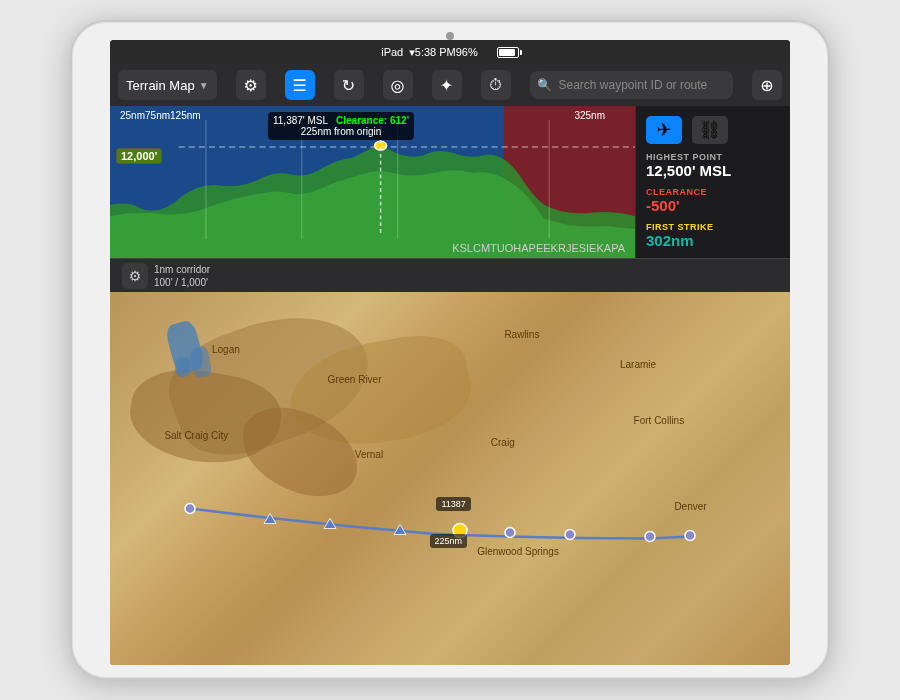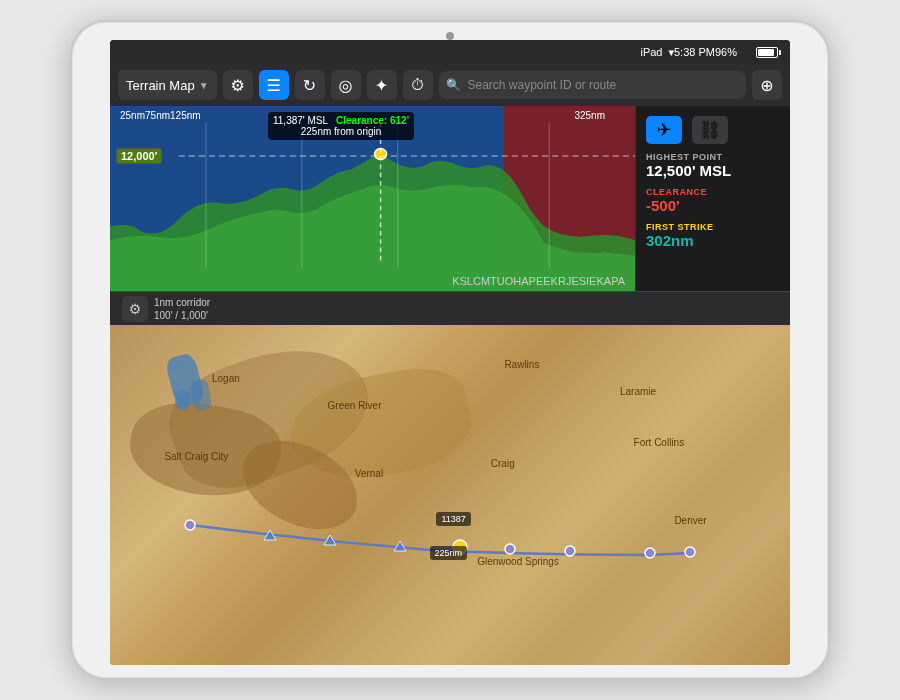--- a/index.html
+++ b/index.html
@@ -47,21 +47,21 @@
       display: flex;
       flex-direction: column;
     }
 
     
     .status-bar {
       background: #2a2a2a;
       color: #fff;
       display: flex;
       align-items: center;
-      justify-content: flex-end;
+      justify-content: center;
       padding: 0 12px;
       height: 24px;
       font-size: 11px;
       flex-shrink: 0;
     }
     .status-left { display: flex; align-items: center; gap: 6px; }
     .status-center { font-weight: 500; }
     .status-right { display: flex; align-items: center; gap: 19px; }
     .battery-bar {
       width: 22px; height: 11px;
@@ -85,21 +85,21 @@
       right: -4px;
     }
 
     
     .toolbar {
       background: #2c2c2e;
       display: flex;
       align-items: center;
       padding: 0 8px;
       height: 42px;
-      gap: 6px;
+      gap: 19px;
       flex-shrink: 0;
     }
     .terrain-dropdown {
       background: #3a3a3c;
       color: #fff;
       border: none;
       border-radius: 6px;
       padding: 4px 8px;
       font-size: 13px;
       display: flex;
@@ -135,21 +135,21 @@
       padding: 0 8px;
       gap: 6px;
       color: #888;
       font-size: 12px;
     }
     .search-icon-small { font-size: 12px; }
 
     
     .profile-section {
       display: flex;
-      height: 185px;
+      height: 152px;
       flex-shrink: 0;
       background: #1c1c1e;
     }
 
     .chart-area {
       flex: 1;
       position: relative;
       overflow: hidden;
     }
 

